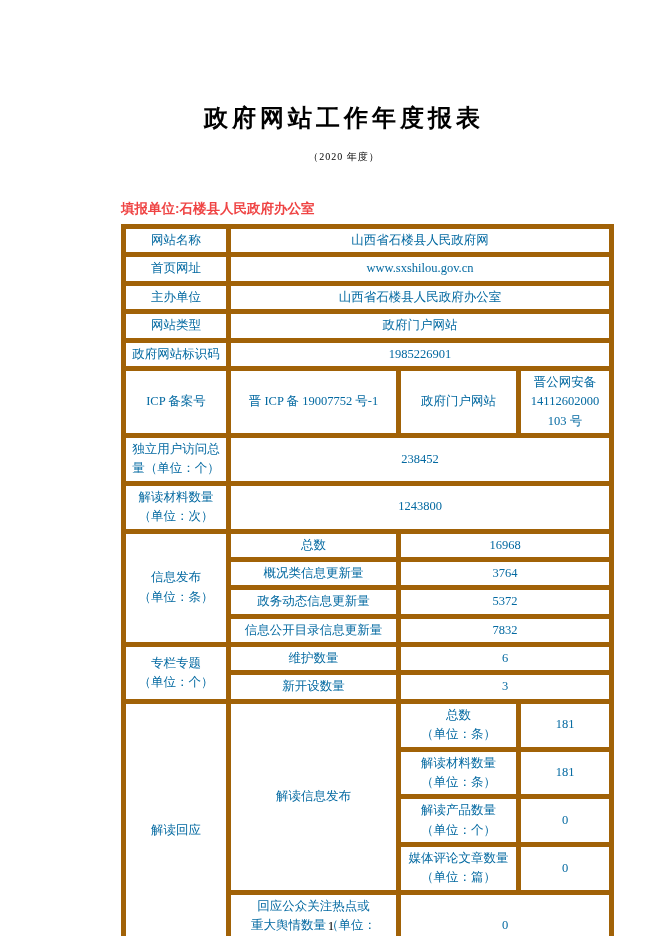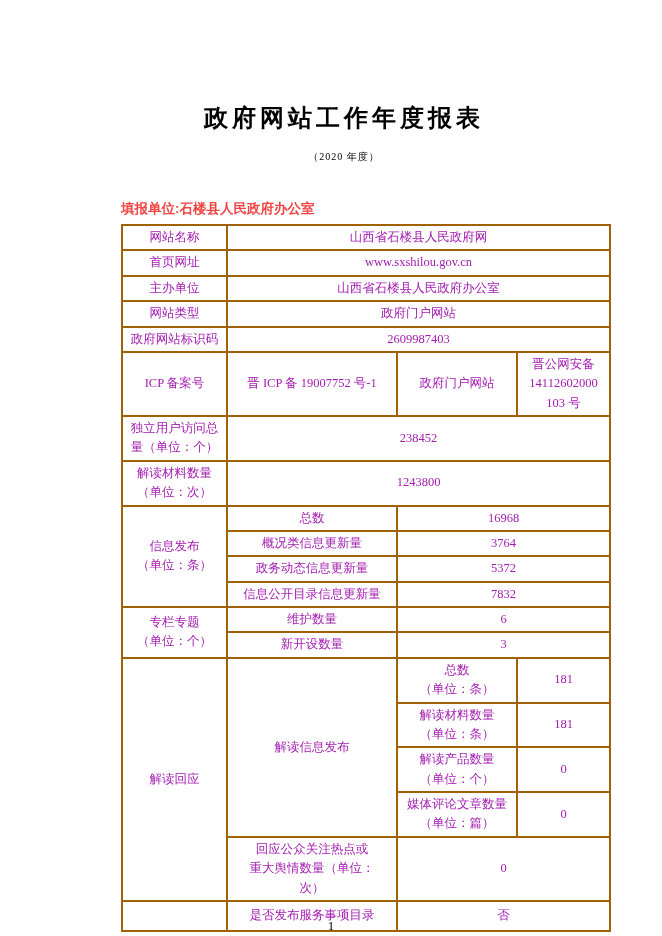--- a/index.html
+++ b/index.html
@@ -19,23 +19,23 @@
     margin-top: 16px; text-align: center; font-size: 10px; letter-spacing: 1px; color: #000;
   }
   .unit {
     margin: 36px 0 6px 95px; font-size: 13.5px; font-weight: bold; color: #ef4444;
     font-family: "Liberation Sans", "DejaVu Sans", sans-serif;
   }
   table.report {
     border-collapse: collapse; margin-left: 95px; width: 488px; table-layout: fixed;
   }
   table.report td {
-    border: 2px solid #a16207; text-align: center; vertical-align: middle;
+    border: 5px solid #a16207; text-align: center; vertical-align: middle;
     font-size: 12.5px; line-height: 1.55; padding: 2px 5px;
-    white-space: pre-line; word-break: break-word; color: #a21caf;
+    white-space: pre-line; word-break: break-word; color: #0369a1;
   }
   table.report td.left { text-align: center; }
   tr.h23 { height: 23px; }
   tr.h58 { height: 58px; }
   tr.h44 { height: 44px; }
   tr.h42 { height: 42px; }
   tr.h60 { height: 60px; }
   tr.h30 { height: 30px; }
   .pagenum {
     position: absolute; bottom: 18px; left: 0; width: 100%;
@@ -70,21 +70,21 @@
       <tr class="h23">
         <td>主办单位</td>
         <td colspan="3">山西省石楼县人民政府办公室</td>
       </tr>
       <tr class="h23">
         <td>网站类型</td>
         <td colspan="3">政府门户网站</td>
       </tr>
       <tr class="h23">
         <td>政府网站标识码</td>
-        <td colspan="3">2609987403</td>
+        <td colspan="3">1985226901</td>
       </tr>
       <tr class="h58">
         <td>ICP 备案号</td>
         <td>晋 ICP 备 19007752 号-1</td>
         <td>政府门户网站</td>
         <td>晋公网安备 14112602000 103 号</td>
       </tr>
       <tr class="h44">
         <td class="left">独立用户访问总
 量（单位：个）</td>

